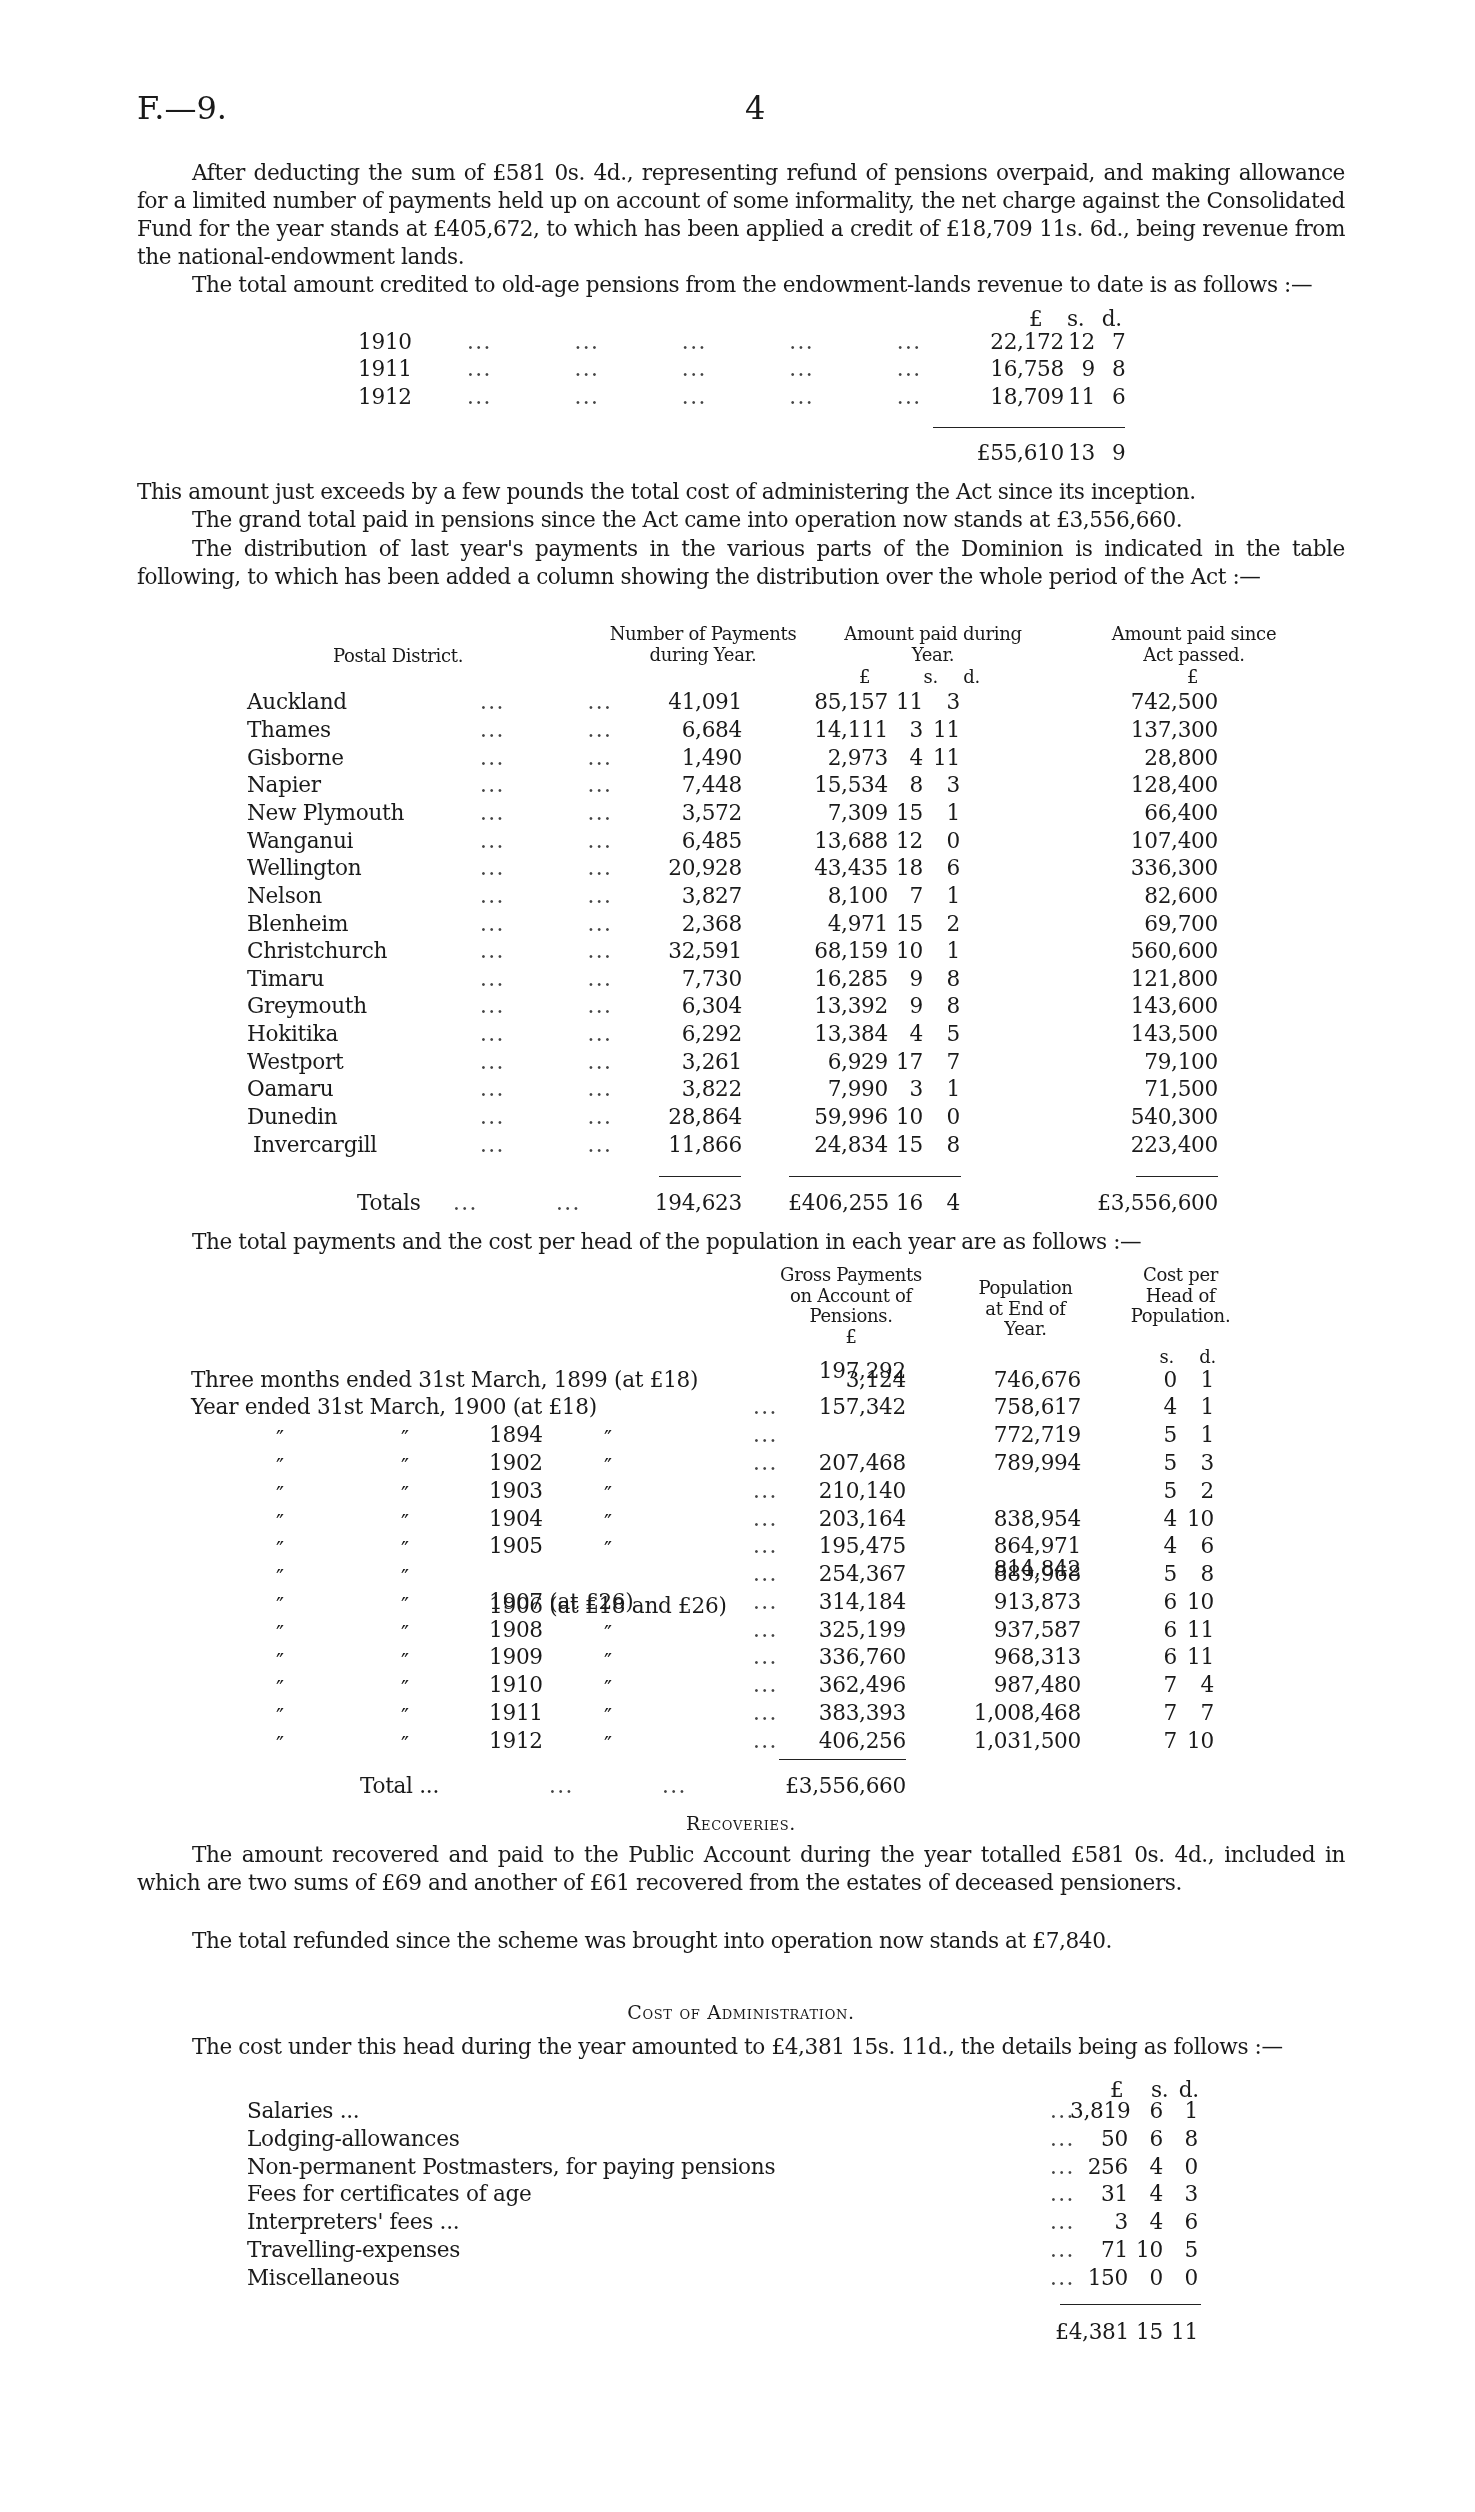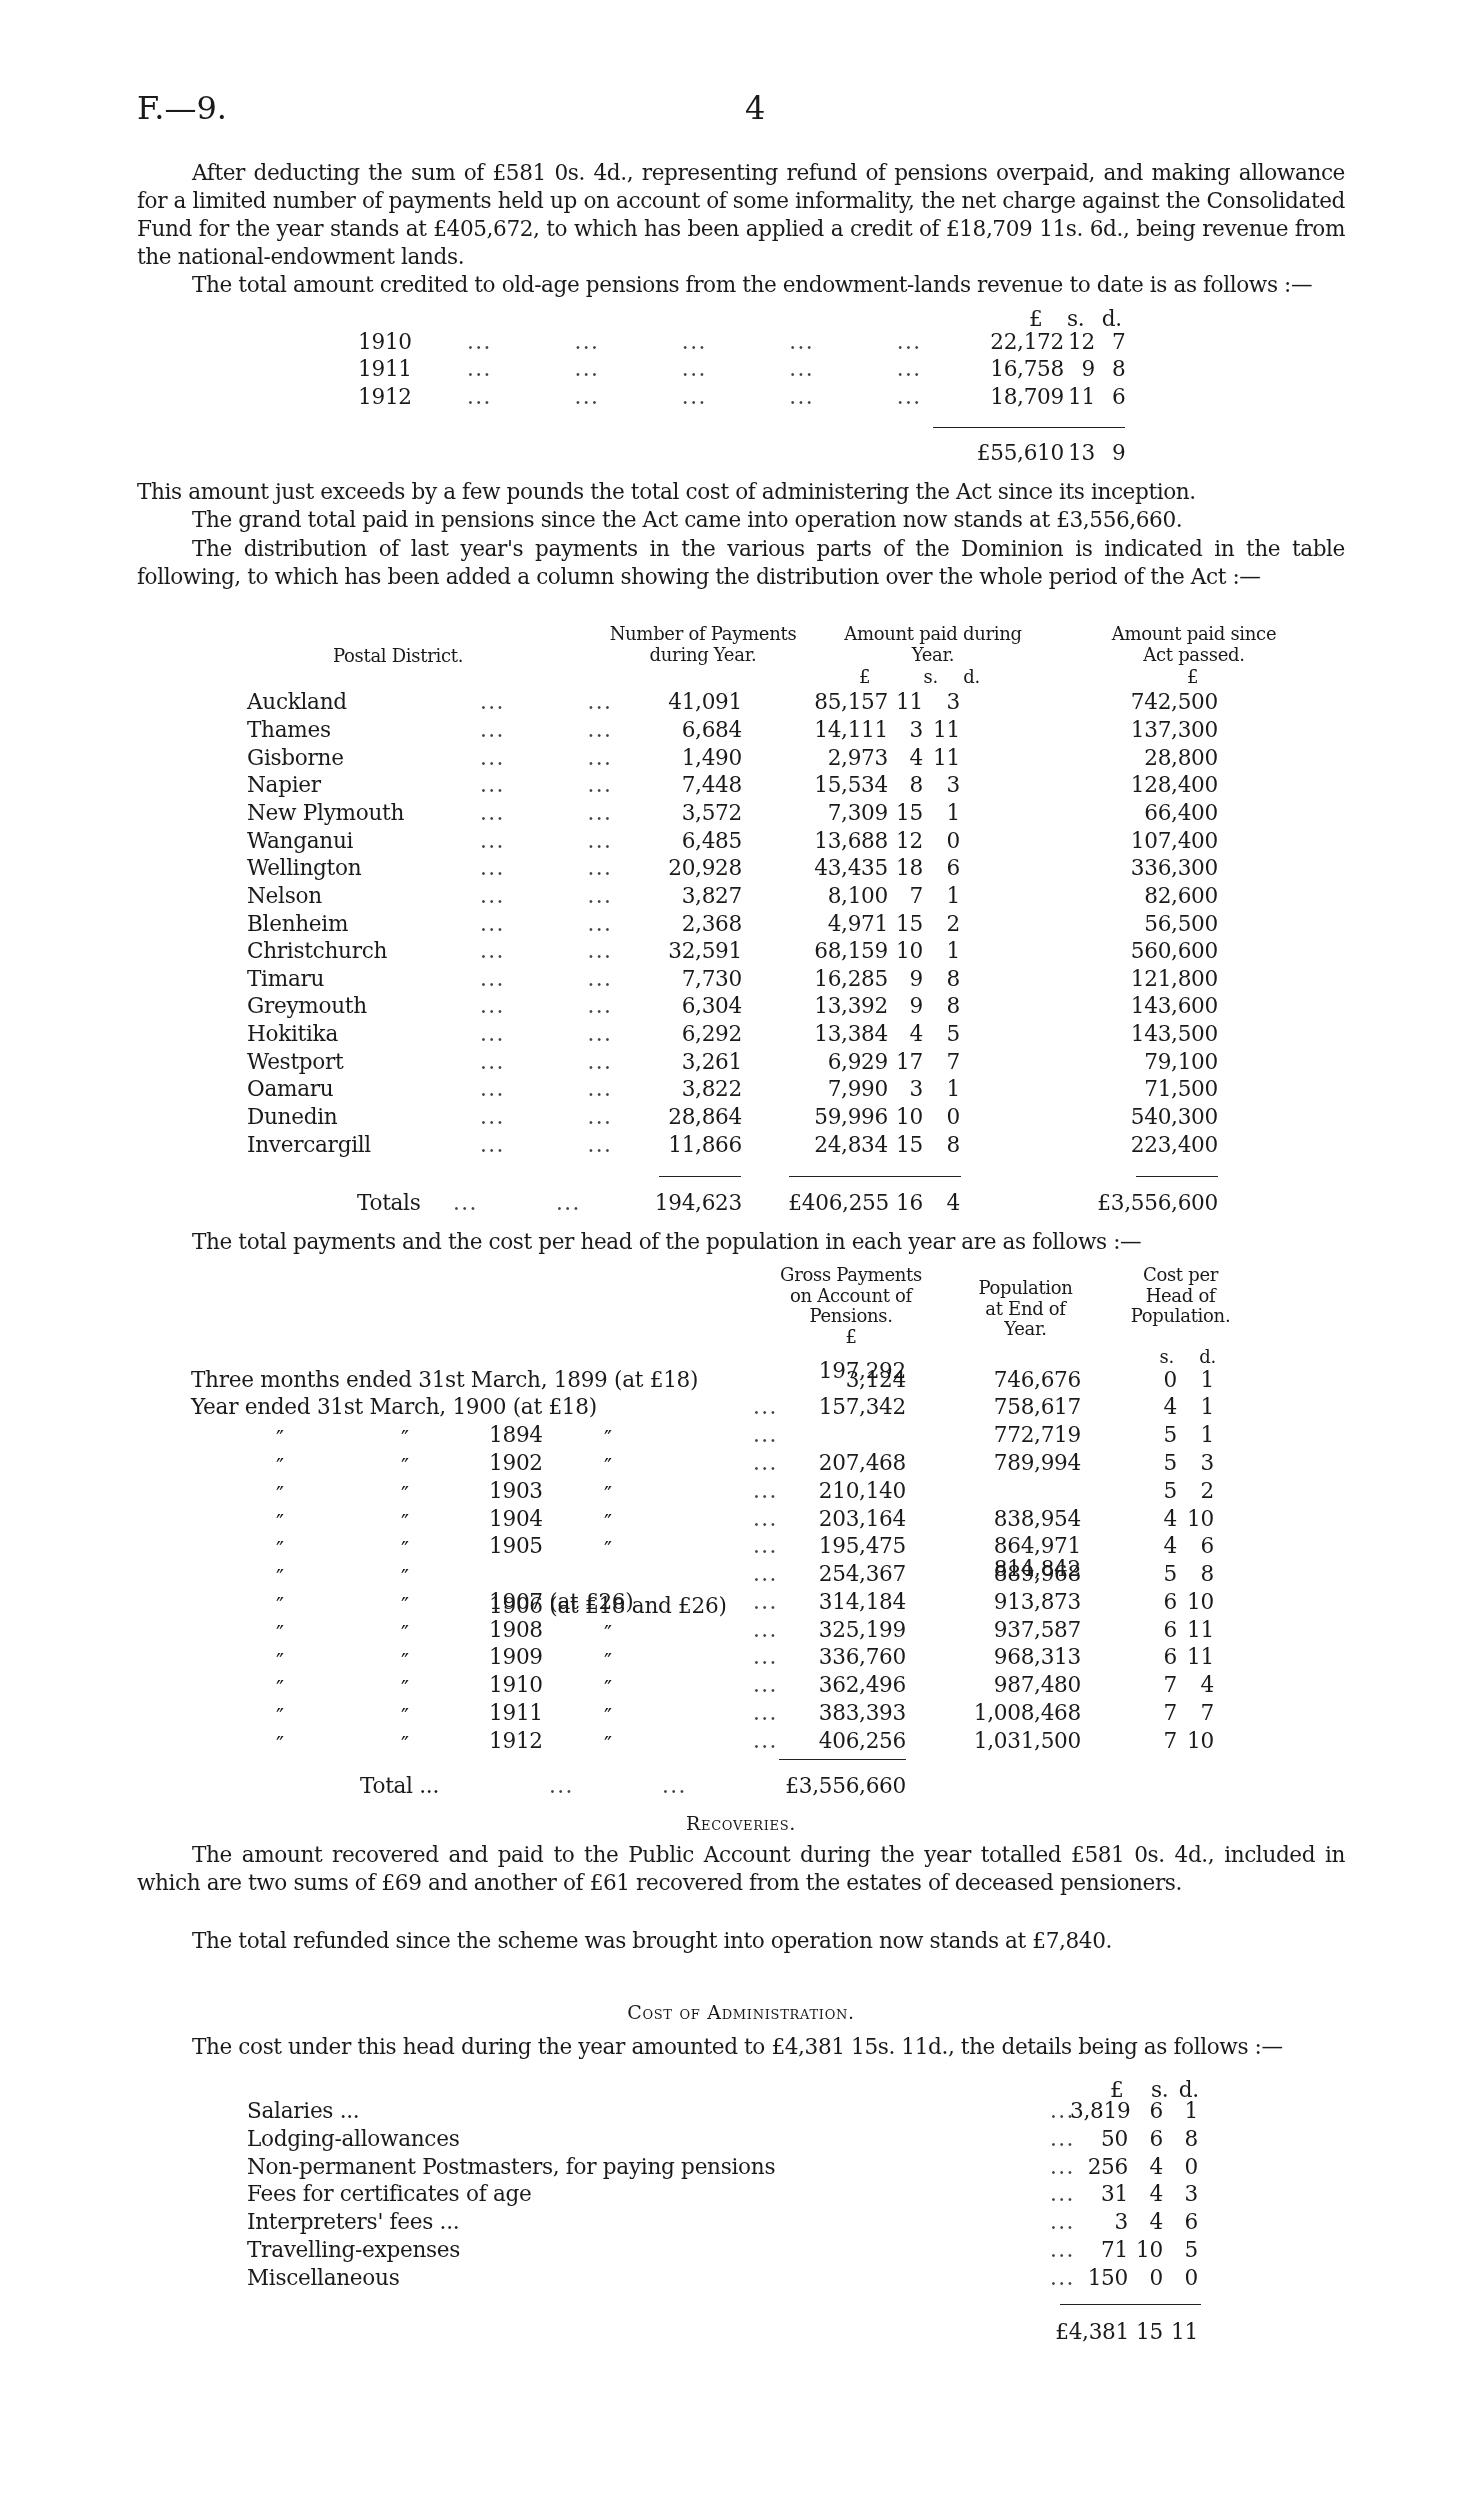--- a/index.html
+++ b/index.html
@@ -132,21 +132,21 @@
     <div class="row r" style="left: 775px; top: 882px; width: 113px;">8,100</div>
     <div class="row r" style="left: 892px; top: 882px; width: 31px;">7</div>
     <div class="row r" style="left: 926px; top: 882px; width: 34px;">1</div>
     <div class="row r" style="left: 1077px; top: 882px; width: 141px;">82,600</div>
     <div class="row " style="left: 247px; top: 910px;">Blenheim</div>
     <div class="row dots" style="left: 480px; top: 910px; white-space: pre;">...          ...</div>
     <div class="row r" style="left: 618px; top: 910px; width: 124px;">2,368</div>
     <div class="row r" style="left: 775px; top: 910px; width: 113px;">4,971</div>
     <div class="row r" style="left: 892px; top: 910px; width: 31px;">15</div>
     <div class="row r" style="left: 926px; top: 910px; width: 34px;">2</div>
-    <div class="row r" style="left: 1077px; top: 910px; width: 141px;">56,500</div>
+    <div class="row r" style="left: 1077px; top: 910px; width: 141px;">69,700</div>
     <div class="row " style="left: 247px; top: 937px;">Christchurch</div>
     <div class="row dots" style="left: 480px; top: 937px; white-space: pre;">...          ...</div>
     <div class="row r" style="left: 618px; top: 937px; width: 124px;">32,591</div>
     <div class="row r" style="left: 775px; top: 937px; width: 113px;">68,159</div>
     <div class="row r" style="left: 892px; top: 937px; width: 31px;">10</div>
     <div class="row r" style="left: 926px; top: 937px; width: 34px;">1</div>
     <div class="row r" style="left: 1077px; top: 937px; width: 141px;">560,600</div>
     <div class="row " style="left: 247px; top: 965px;">Timaru</div>
     <div class="row dots" style="left: 480px; top: 965px; white-space: pre;">...          ...</div>
     <div class="row r" style="left: 618px; top: 965px; width: 124px;">7,730</div>
@@ -182,21 +182,21 @@
     <div class="row r" style="left: 892px; top: 1075px; width: 31px;">3</div>
     <div class="row r" style="left: 926px; top: 1075px; width: 34px;">1</div>
     <div class="row r" style="left: 1077px; top: 1075px; width: 141px;">71,500</div>
     <div class="row " style="left: 247px; top: 1103px;">Dunedin</div>
     <div class="row dots" style="left: 480px; top: 1103px; white-space: pre;">...          ...</div>
     <div class="row r" style="left: 618px; top: 1103px; width: 124px;">28,864</div>
     <div class="row r" style="left: 775px; top: 1103px; width: 113px;">59,996</div>
     <div class="row r" style="left: 892px; top: 1103px; width: 31px;">10</div>
     <div class="row r" style="left: 926px; top: 1103px; width: 34px;">0</div>
     <div class="row r" style="left: 1077px; top: 1103px; width: 141px;">540,300</div>
-    <div class="row " style="left: 247px; top: 1131px;">Invercargill</div>
+    <div class="row " style="left: 253px; top: 1131px;">Invercargill</div>
     <div class="row dots" style="left: 480px; top: 1131px; white-space: pre;">...          ...</div>
     <div class="row r" style="left: 618px; top: 1131px; width: 124px;">11,866</div>
     <div class="row r" style="left: 775px; top: 1131px; width: 113px;">24,834</div>
     <div class="row r" style="left: 892px; top: 1131px; width: 31px;">15</div>
     <div class="row r" style="left: 926px; top: 1131px; width: 34px;">8</div>
     <div class="row r" style="left: 1077px; top: 1131px; width: 141px;">223,400</div>
     <div class="rule" style="left: 659px; top: 1176px; width: 82px;"></div>
     <div class="rule" style="left: 789px; top: 1176px; width: 172px;"></div>
     <div class="rule" style="left: 1136px; top: 1176px; width: 82px;"></div>
     <div class="row " style="left: 357px; top: 1189px;">Totals</div>

